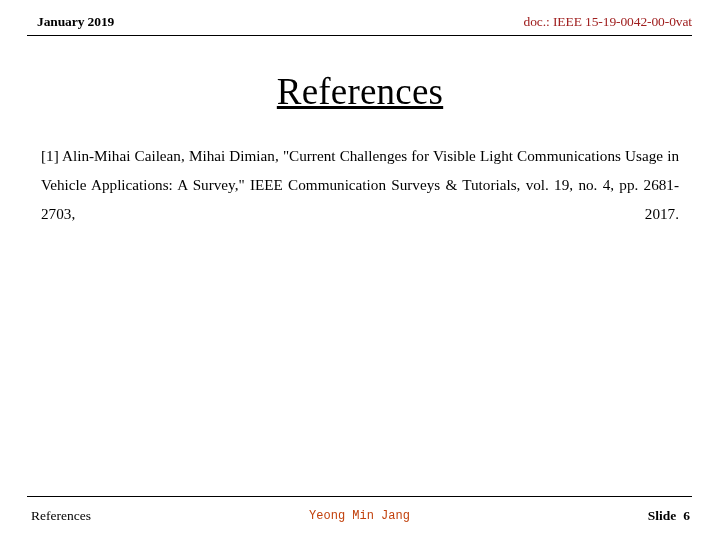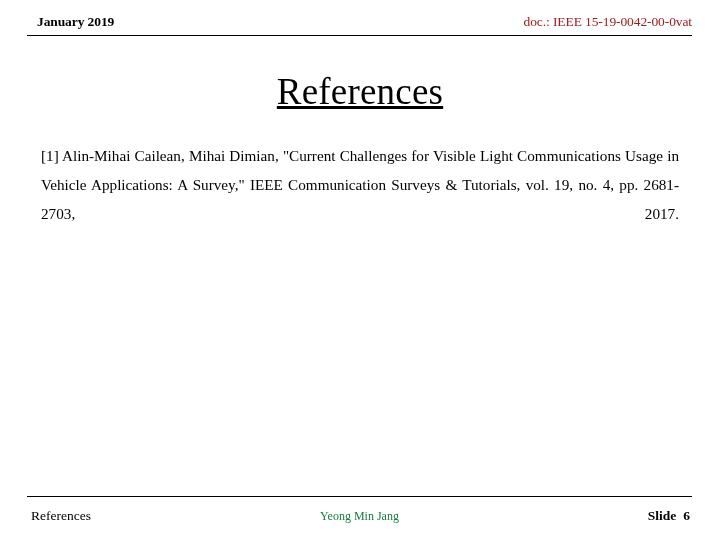--- a/index.html
+++ b/index.html
@@ -115,24 +115,24 @@
     font-size: 13.5px;
     line-height: 20px;
     white-space: nowrap;
   }
   #footer-center {
     position: absolute;
     left: 0;
     top: 1px;
     width: 665px;
     text-align: center;
-    font-family: Liberation Serif, serif;
+    font-family: Liberation Mono, monospace;
     font-size: 12px;
     line-height: 18px;
-    color: #15803d;
+    color: #c2410c;
     white-space: nowrap;
   }
   #footer-right {
     position: absolute;
     right: 2px;
     top: 0;
     font-size: 13.5px;
     font-weight: bold;
     line-height: 20px;
     white-space: nowrap;

